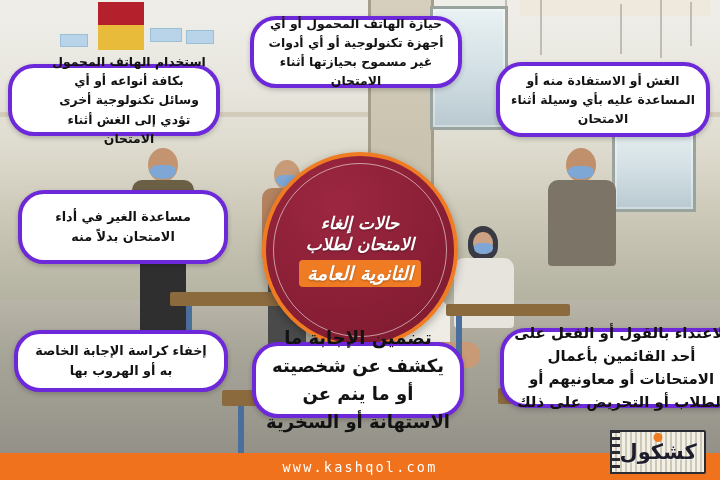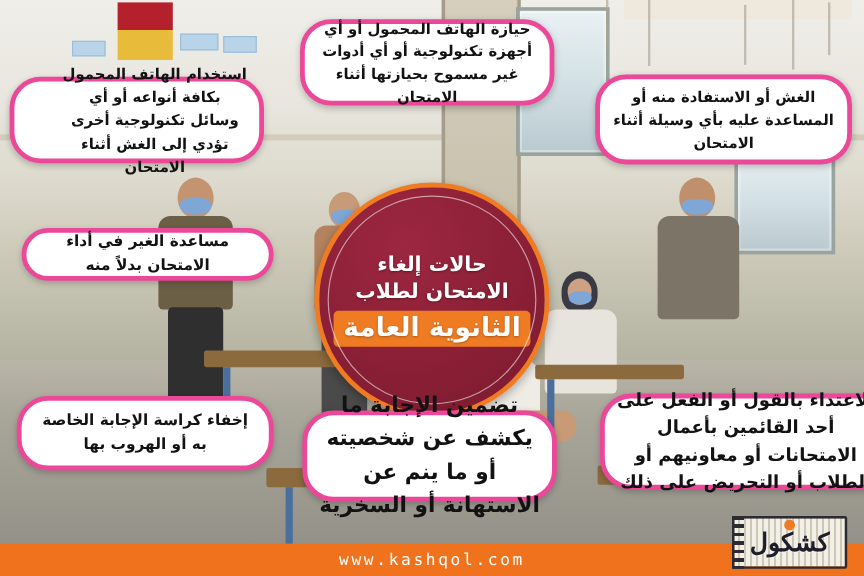--- a/index.html
+++ b/index.html
@@ -61,85 +61,85 @@
   .p-mask{position:absolute;background:#7ea7d6;border-radius:40% 40% 55% 55%;}
   .p-body{position:absolute;border-radius:10px 10px 4px 4px;}
 
   .desk{position:absolute;background:#8b6a3e;border-radius:2px;}
   .desk-leg{position:absolute;background:#4a6f9c;width:6px;}
 
   
   .box{
     position:absolute;
     background:#ffffff;
-    border:4px solid #ec4899;
+    border:4px solid #6d28d9;
     border-radius:26px;
     box-sizing:border-box;
     display:flex;align-items:center;justify-content:flex-start;
     text-align:center;
     color:#121212;
     font-weight:700;
     line-height:1.55;
     letter-spacing:0;
     box-shadow:0 2px 5px rgba(0,0,0,.22);
     padding:6px 10px;
   }
   .box p{margin:0;}
 
   #box-top      {left:250px;top:16px; width:212px;height:72px; font-size:12.4px;}
   #box-topleft  {left:8px;  top:64px; width:212px;height:72px; font-size:12.4px;padding-left:40px;}
   #box-topright {left:496px;top:62px; width:214px;height:75px; font-size:12.4px;}
-  #box-midleft  {left:18px; top:190px;width:210px;height:44px; font-size:12.8px;}
+  #box-midleft  {left:18px; top:190px;width:210px;height:74px; font-size:12.8px;}
   #box-midright {left:488px;top:192px;width:212px;height:60px; font-size:12.8px;}
   #box-botleft  {left:14px; top:330px;width:214px;height:62px; font-size:12.8px;}
   #box-botmid   {left:252px;top:342px;width:212px;height:76px; font-size:18px;}
   #box-botright {left:500px;top:328px;width:243px;height:80px; font-size:15px;}
 
   
   #center-hub{
     position:absolute;left:262px;top:152px;width:196px;height:196px;
     border-radius:50% / 50%;
     background:radial-gradient(circle at 38% 26%, #9c2740 0%, #8a1f36 55%, #7b1a2e 100%);
     border:4px solid #ef7b23;
     box-sizing:border-box;
     box-shadow:0 3px 8px rgba(0,0,0,.3);
-    display:flex;flex-direction:column;align-items:center;justify-content:center;
+    display:flex;flex-direction:column;align-items:center;justify-content:center;font-style:italic;
   }
   #center-hub::before{
     content:"";position:absolute;left:7px;top:7px;right:7px;bottom:7px;
     border:1.5px solid rgba(255,255,255,.55);border-radius:50%;
     pointer-events:none;
   }
   .hub-line{
     color:#ffffff;font-weight:800;font-size:17px;line-height:1.25;
     text-align:center;text-shadow:0 1px 2px rgba(0,0,0,.35);
     white-space:nowrap;
   }
   .hub-banner{
     margin-top:5px;
     background:#ef7b23;
-    color:#ffffff;font-weight:800;font-size:22px;
+    color:#ffffff;font-weight:800;font-size:19px;
     padding:2px 8px 3px;border-radius:4px;
     text-shadow:0 1px 2px rgba(0,0,0,.28);
     white-space:nowrap;
   }
 
   
   #footer{
     position:absolute;left:0;bottom:0;width:720px;height:27px;
     background:#f0721c;
     display:flex;align-items:center;justify-content:center;
   }
   #footer-url{
     color:#ffffff;font-family:"DejaVu Sans Mono","Liberation Mono",monospace;
     font-size:13.5px;letter-spacing:2.2px;font-weight:400;direction:ltr;
   }
   #brand-logo{
     position:absolute;right:14px;bottom:6px;width:96px;height:44px;
-    display:flex;align-items:center;justify-content:center;font-family:Liberation Serif, serif;
+    display:flex;align-items:center;justify-content:center;
   }
   #brand-logo .pages{
     position:absolute;inset:0;
     background:
       repeating-linear-gradient(90deg,#f2efe6 0 3px,#cdc7b6 3px 5px);
     border:2px solid #2b2b33;border-radius:2px;
   }
   #brand-logo .spiral{
     position:absolute;left:0;top:0;bottom:0;width:10px;
     background:repeating-linear-gradient(180deg,#2b2b33 0 3px,transparent 3px 7px);

